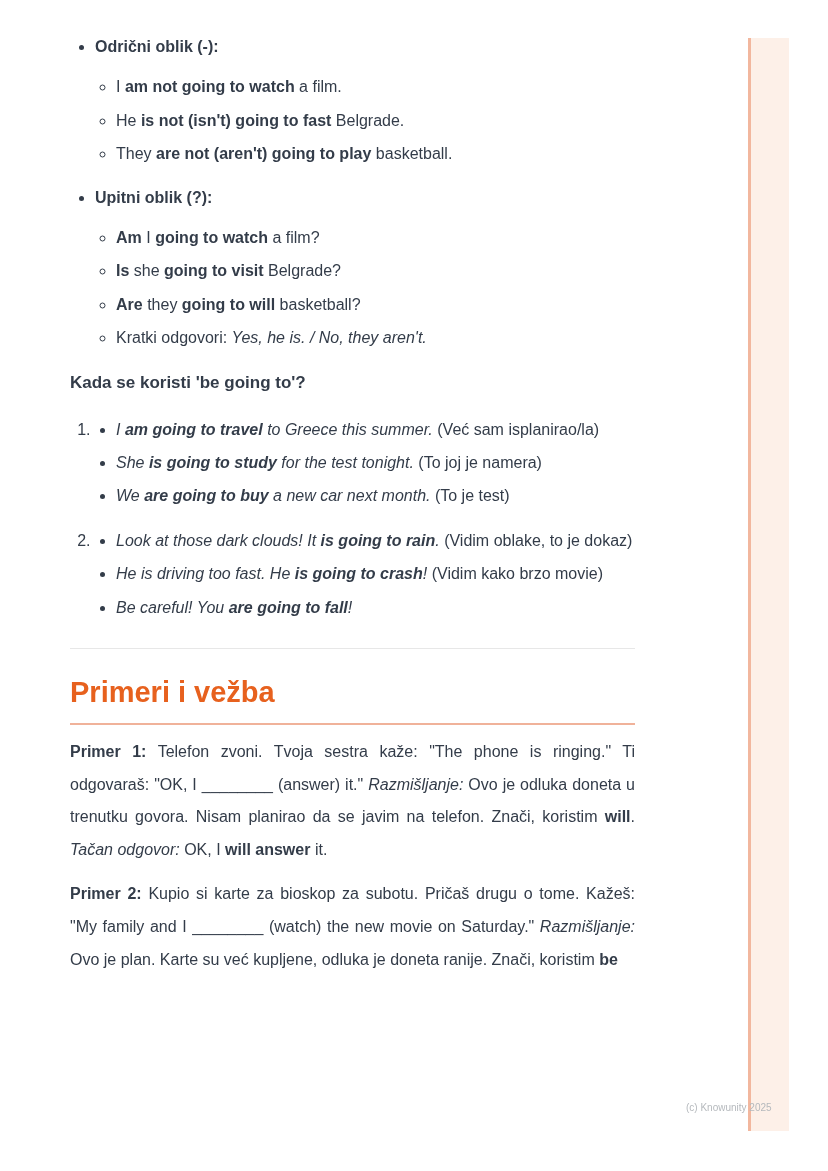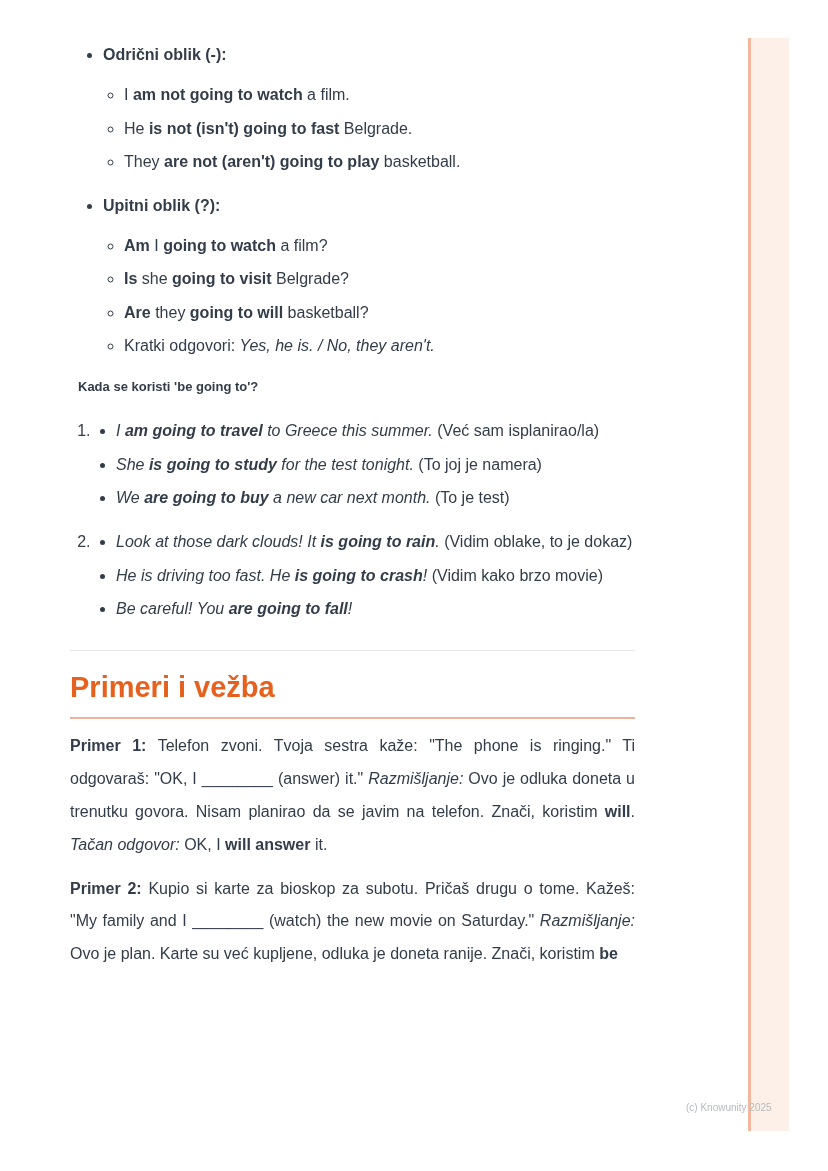--- a/index.html
+++ b/index.html
@@ -5,34 +5,34 @@
   html,body{margin:0;padding:0;}
   body{
     width:828px;height:1171px;position:relative;overflow:hidden;
     background:#ffffff;
     font-family:"Liberation Sans",sans-serif;
     font-size:16px;color:#333c49;
   }
   .b{font-weight:bold;}
   .i{font-style:italic;}
   .content{position:absolute;left:70px;top:34px;width:565px;}
-  ul,ol{margin:8px;}
+  ul,ol{margin:0;}
   ul.lvl1{list-style:disc;padding-left:25px;}
   ul.lvl1>li{line-height:1.65;margin-bottom:2px;}
   ul.lvl1>li>.li-label{font-weight:bold;}
   ul.sub{list-style:circle;padding-left:21px;margin:14px 0 17px;}
   ol.main ul.sub{list-style:disc;}
   ul.sub>li{line-height:1.65;margin-bottom:7px;}
-  .usage-heading{font-weight:bold;font-size:13px;margin:6px 8px 20px;line-height:1.6;}
+  .usage-heading{font-weight:bold;font-size:17px;margin:6px 0 20px;line-height:1.6;}
   ol.main{padding-left:25px;margin:0;}
   ol.main>li{line-height:1.8;margin-bottom:4px;}
   hr.divider{border:none;border-top:1px solid #e7e7e7;margin:27px 0 0;}
   h2.section-title{
     color:#e7611e;font-size:29px;line-height:1.2;font-weight:bold;
-    margin:19px 0 0;padding-bottom:13px;border-bottom:2px solid #f0b29a;
+    margin:26px 0 0;padding-bottom:13px;border-bottom:2px solid #f0b29a;
   }
   p.prose{line-height:2.05;margin:14px 0 0;}
   p.prose.just{text-align:justify;margin:11px 0 0;}
   .edge-bar{
     position:absolute;left:748px;top:38px;width:38px;height:1093px;
     background:#fdf0e8;border-left:3px solid #f2b79e;z-index:1;
   }
   .footer{
     position:absolute;left:686px;top:1102px;z-index:2;
     font-size:10px;color:#b5b9bd;white-space:nowrap;

